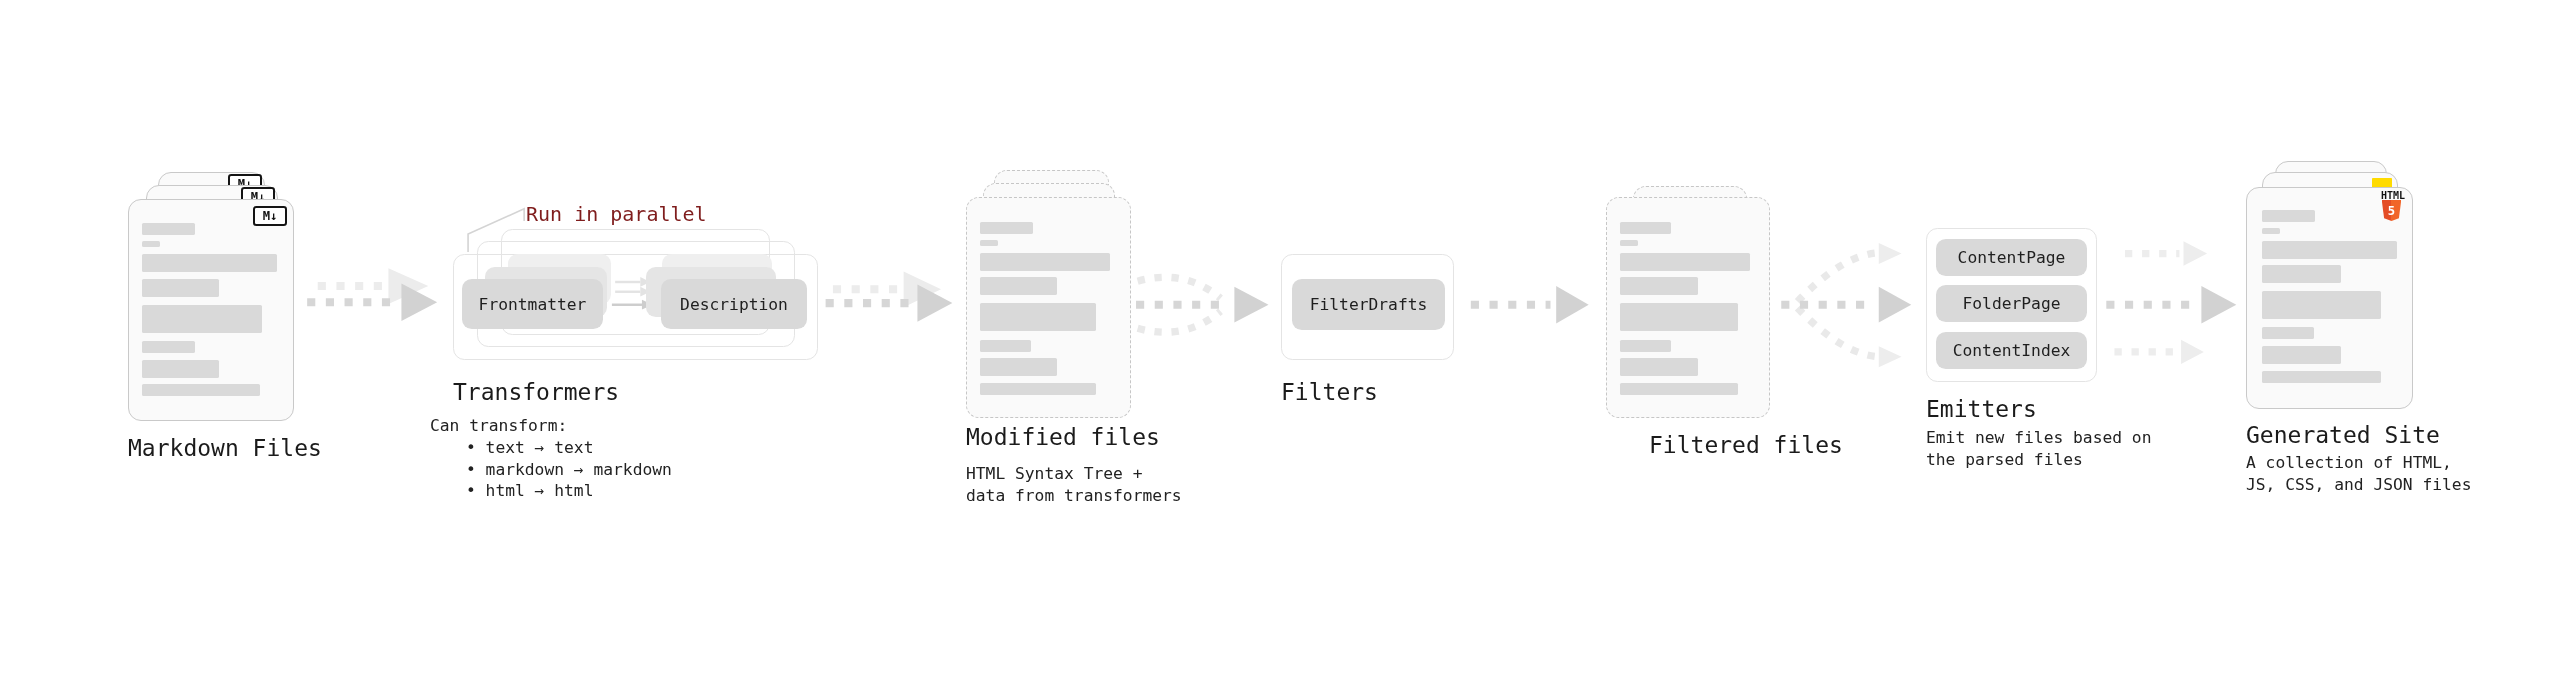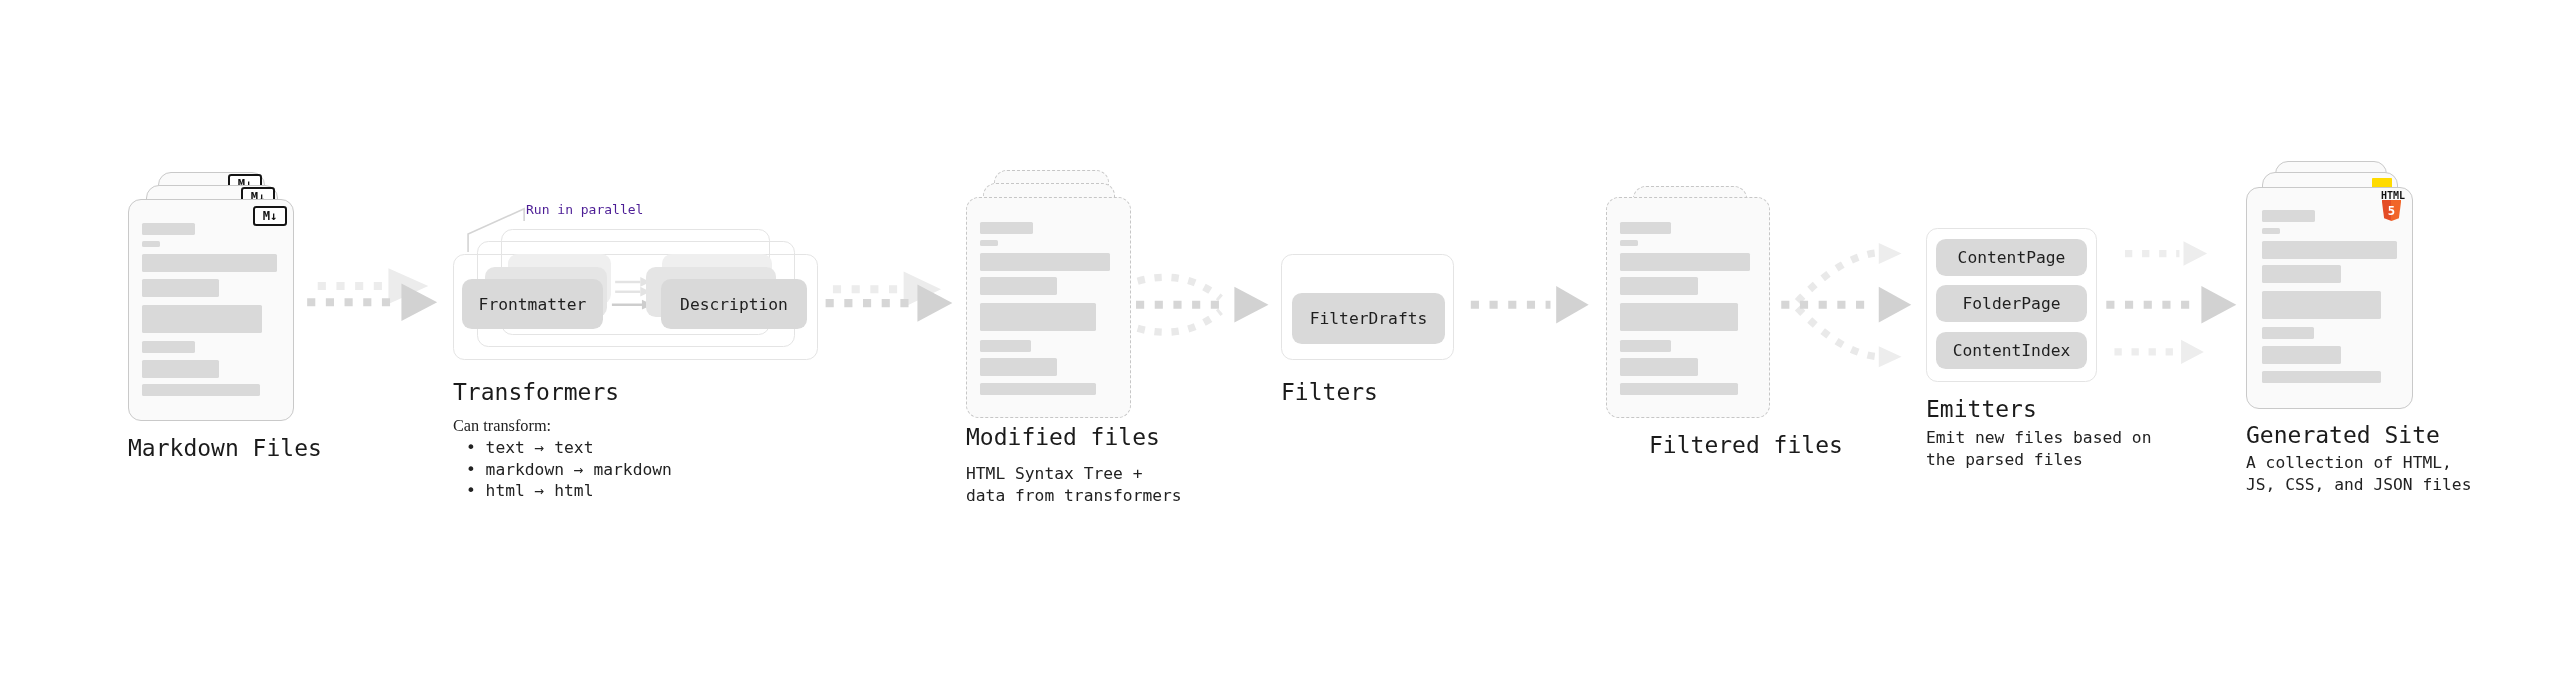--- a/index.html
+++ b/index.html
@@ -5,21 +5,21 @@
   html,body{margin:0;padding:0;background:#ffffff;}
   .canvas{position:relative;width:2576px;height:681px;background:#ffffff;overflow:hidden;
           font-family:"DejaVu Sans Mono","Liberation Mono",monospace;color:#1b1b1b;}
   svg.arrows{position:absolute;left:0;top:0;z-index:0;}
   .stage{position:absolute;left:0;top:0;width:100%;height:100%;z-index:1;pointer-events:none;}
   .card{position:absolute;background:#fafafa;border:1.6px solid #c9c9c9;border-radius:13px;box-sizing:border-box;}
   .card.dashed{border:1.6px dashed #c6c6c6;}
   .bar{position:absolute;background:#d9d9d9;border-radius:1.6px;}
   .stage-label{position:absolute;font-size:23px;font-weight:500;letter-spacing:0px;color:#1b1b1b;white-space:nowrap;}
   .desc{position:absolute;font-size:16.3px;line-height:22px;color:#222222;white-space:pre-line;}
-  .note{position:absolute;font-size:13px;color:#4c1d95;white-space:nowrap;}
+  .note{position:absolute;font-size:20px;color:#7f1d1d;white-space:nowrap;}
   .obox{position:absolute;border:1.6px solid #e4e4e4;border-radius:11.4px;background:transparent;box-sizing:border-box;}
   .pill{position:absolute;background:#d9d9d9;border-radius:9.8px;display:flex;align-items:center;justify-content:center;
         font-size:16.3px;color:#1f1f1f;white-space:nowrap;}
   .ghost1{background:#e5e5e5;}
   .ghost2{background:#efefef;}
   .mbadge{position:absolute;background:#ffffff;border:2.4px solid #141414;border-radius:3.3px;display:flex;align-items:center;
           justify-content:center;font-size:12.2px;font-weight:bold;color:#141414;box-sizing:border-box;}
   .css-badge{position:absolute;width:23px;text-align:center;}
   .css-badge .txt{font-size:7.3px;font-weight:bold;color:#111;line-height:7.3px;}
   .css-badge .bbar{margin-top:0.8px;height:4.1px;background:#2760e6;border-radius:0.8px;}
@@ -118,21 +118,21 @@
     <div class="obox" style="left:501px;top:229px;width:269px;height:106px;"></div>
     <div class="obox" style="left:477px;top:241px;width:318px;height:106px;"></div>
     <div class="obox" style="left:453px;top:254px;width:365px;height:106px;"></div>
     <div class="pill ghost2" style="left:508px;top:254px;width:103px;height:50px;"></div>
     <div class="pill ghost1" style="left:485px;top:267px;width:122px;height:50px;"></div>
     <div class="pill ghost2" style="left:662px;top:254px;width:110px;height:50px;"></div>
     <div class="pill ghost1" style="left:646px;top:267px;width:130px;height:50px;"></div>
     <div class="pill" style="left:661px;top:279px;width:146px;height:50px;">Description</div>
     <div class="pill" style="left:462px;top:279px;width:141px;height:50px;">Frontmatter</div>
     <div class="stage-label" style="left:453px;top:379px;">Transformers</div>
-    <div class="desc" style="left:453px;top:415px;font-family:Liberation Serif, serif;">Can transform:</div>
+    <div class="desc" style="left:430px;top:415px;">Can transform:</div>
     <div class="bullets" style="left:466px;top:437px;">• text → text</div>
     <div class="bullets" style="left:466px;top:459px;">• markdown → markdown</div>
     <div class="bullets" style="left:466px;top:480px;">• html → html</div>
   </div>
 
   <div class="stage">
     <div class="card dashed" style="left:994px;top:170px;width:115px;height:222px;"></div>
     <div class="card dashed" style="left:983px;top:183px;width:132px;height:222px;"></div>
     <div class="card dashed" style="left:966px;top:197px;width:165px;height:221px;"></div>
     <div class="bar" style="left:980px;top:222px;width:53px;height:12.2px;"></div>
@@ -143,21 +143,21 @@
     <div class="bar" style="left:980px;top:340px;width:51px;height:12.2px;"></div>
     <div class="bar" style="left:980px;top:358px;width:77px;height:18px;"></div>
     <div class="bar" style="left:980px;top:383px;width:116px;height:12.2px;"></div>
     <div class="stage-label" style="left:966px;top:424px;">Modified files</div>
     <div class="desc" style="left:966px;top:463px;">HTML Syntax Tree +
 data from transformers</div>
   </div>
 
   <div class="stage">
     <div class="obox" style="left:1281px;top:254px;width:173px;height:106px;"></div>
-    <div class="pill" style="left:1292px;top:293px;width:153px;height:51px;">FilterDrafts</div>
+    <div class="pill" style="left:1292px;top:279px;width:153px;height:51px;">FilterDrafts</div>
     <div class="stage-label" style="left:1281px;top:379px;">Filters</div>
   </div>
 
   <div class="stage">
     <div class="card dashed" style="left:1633px;top:186px;width:114px;height:222px;"></div>
     <div class="card dashed" style="left:1606px;top:197px;width:164px;height:221px;"></div>
     <div class="bar" style="left:1620px;top:222px;width:51px;height:12.2px;"></div>
     <div class="bar" style="left:1620px;top:240px;width:18px;height:5.7px;"></div>
     <div class="bar" style="left:1620px;top:253px;width:130px;height:18px;"></div>
     <div class="bar" style="left:1620px;top:277px;width:78px;height:18px;"></div>

